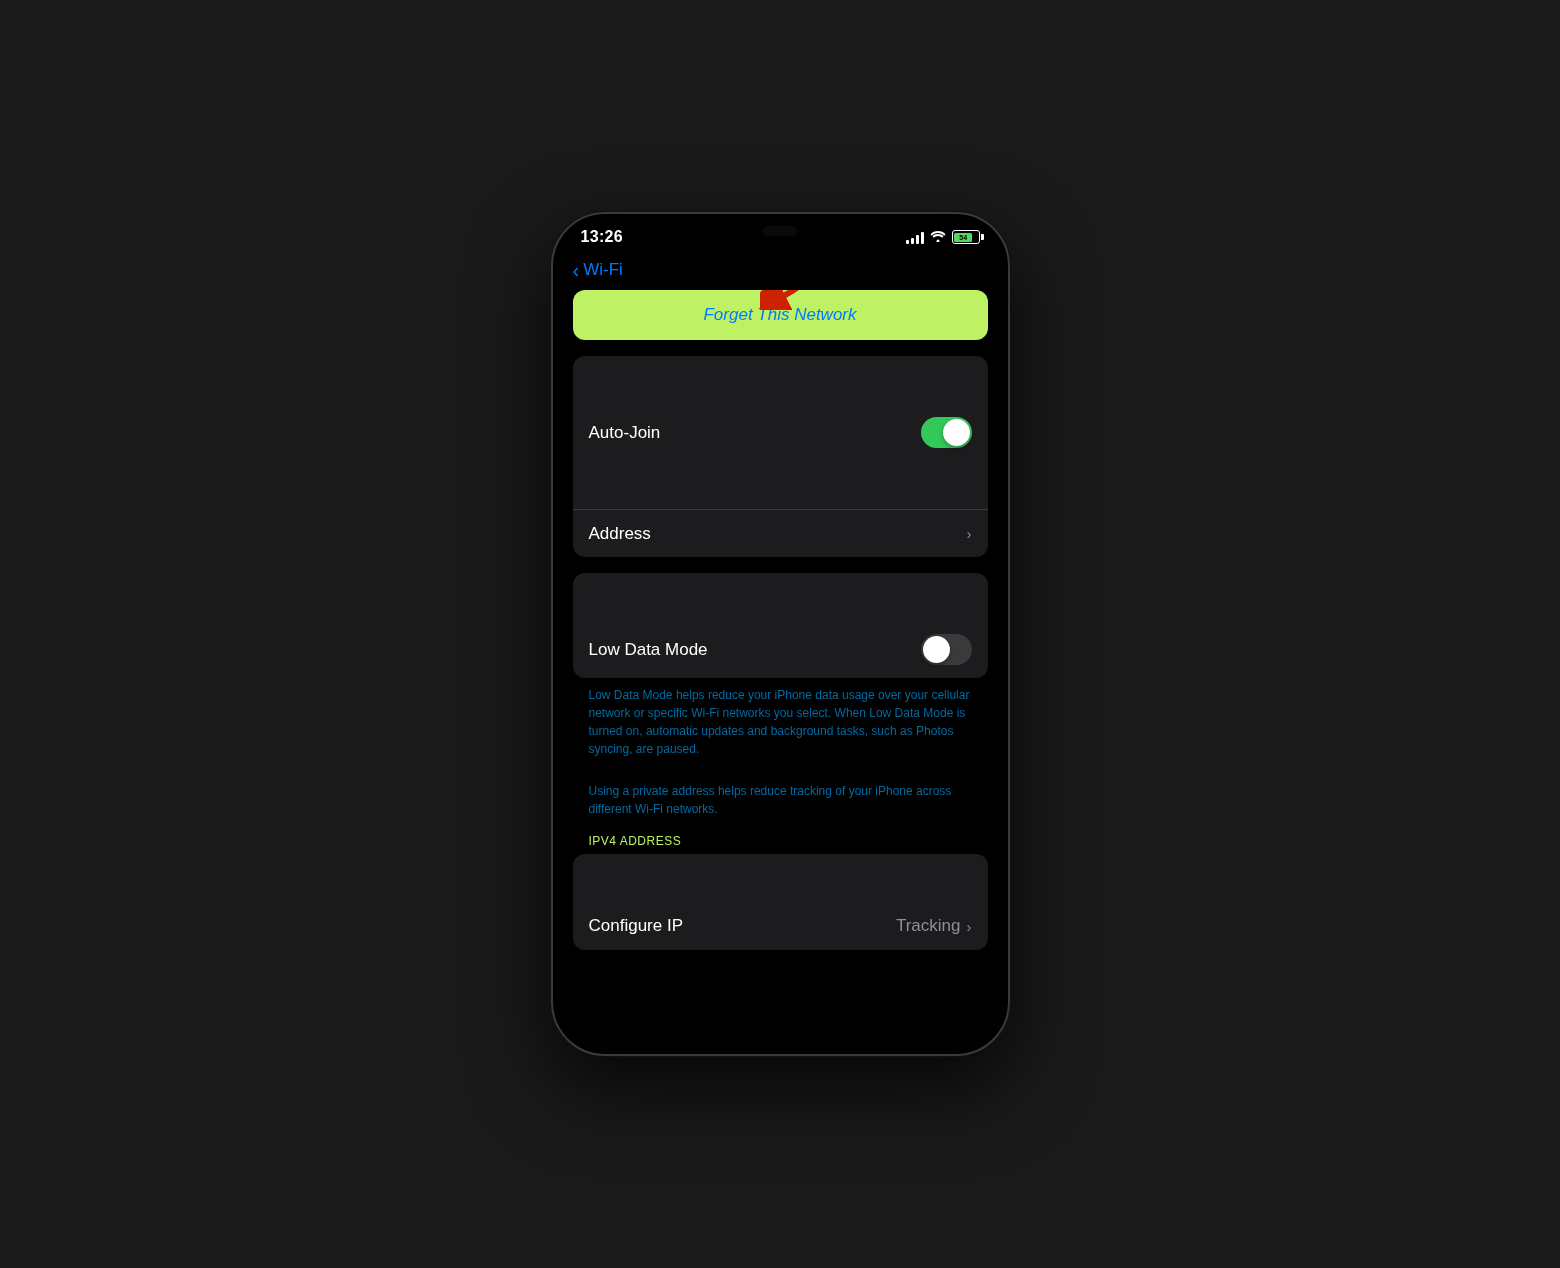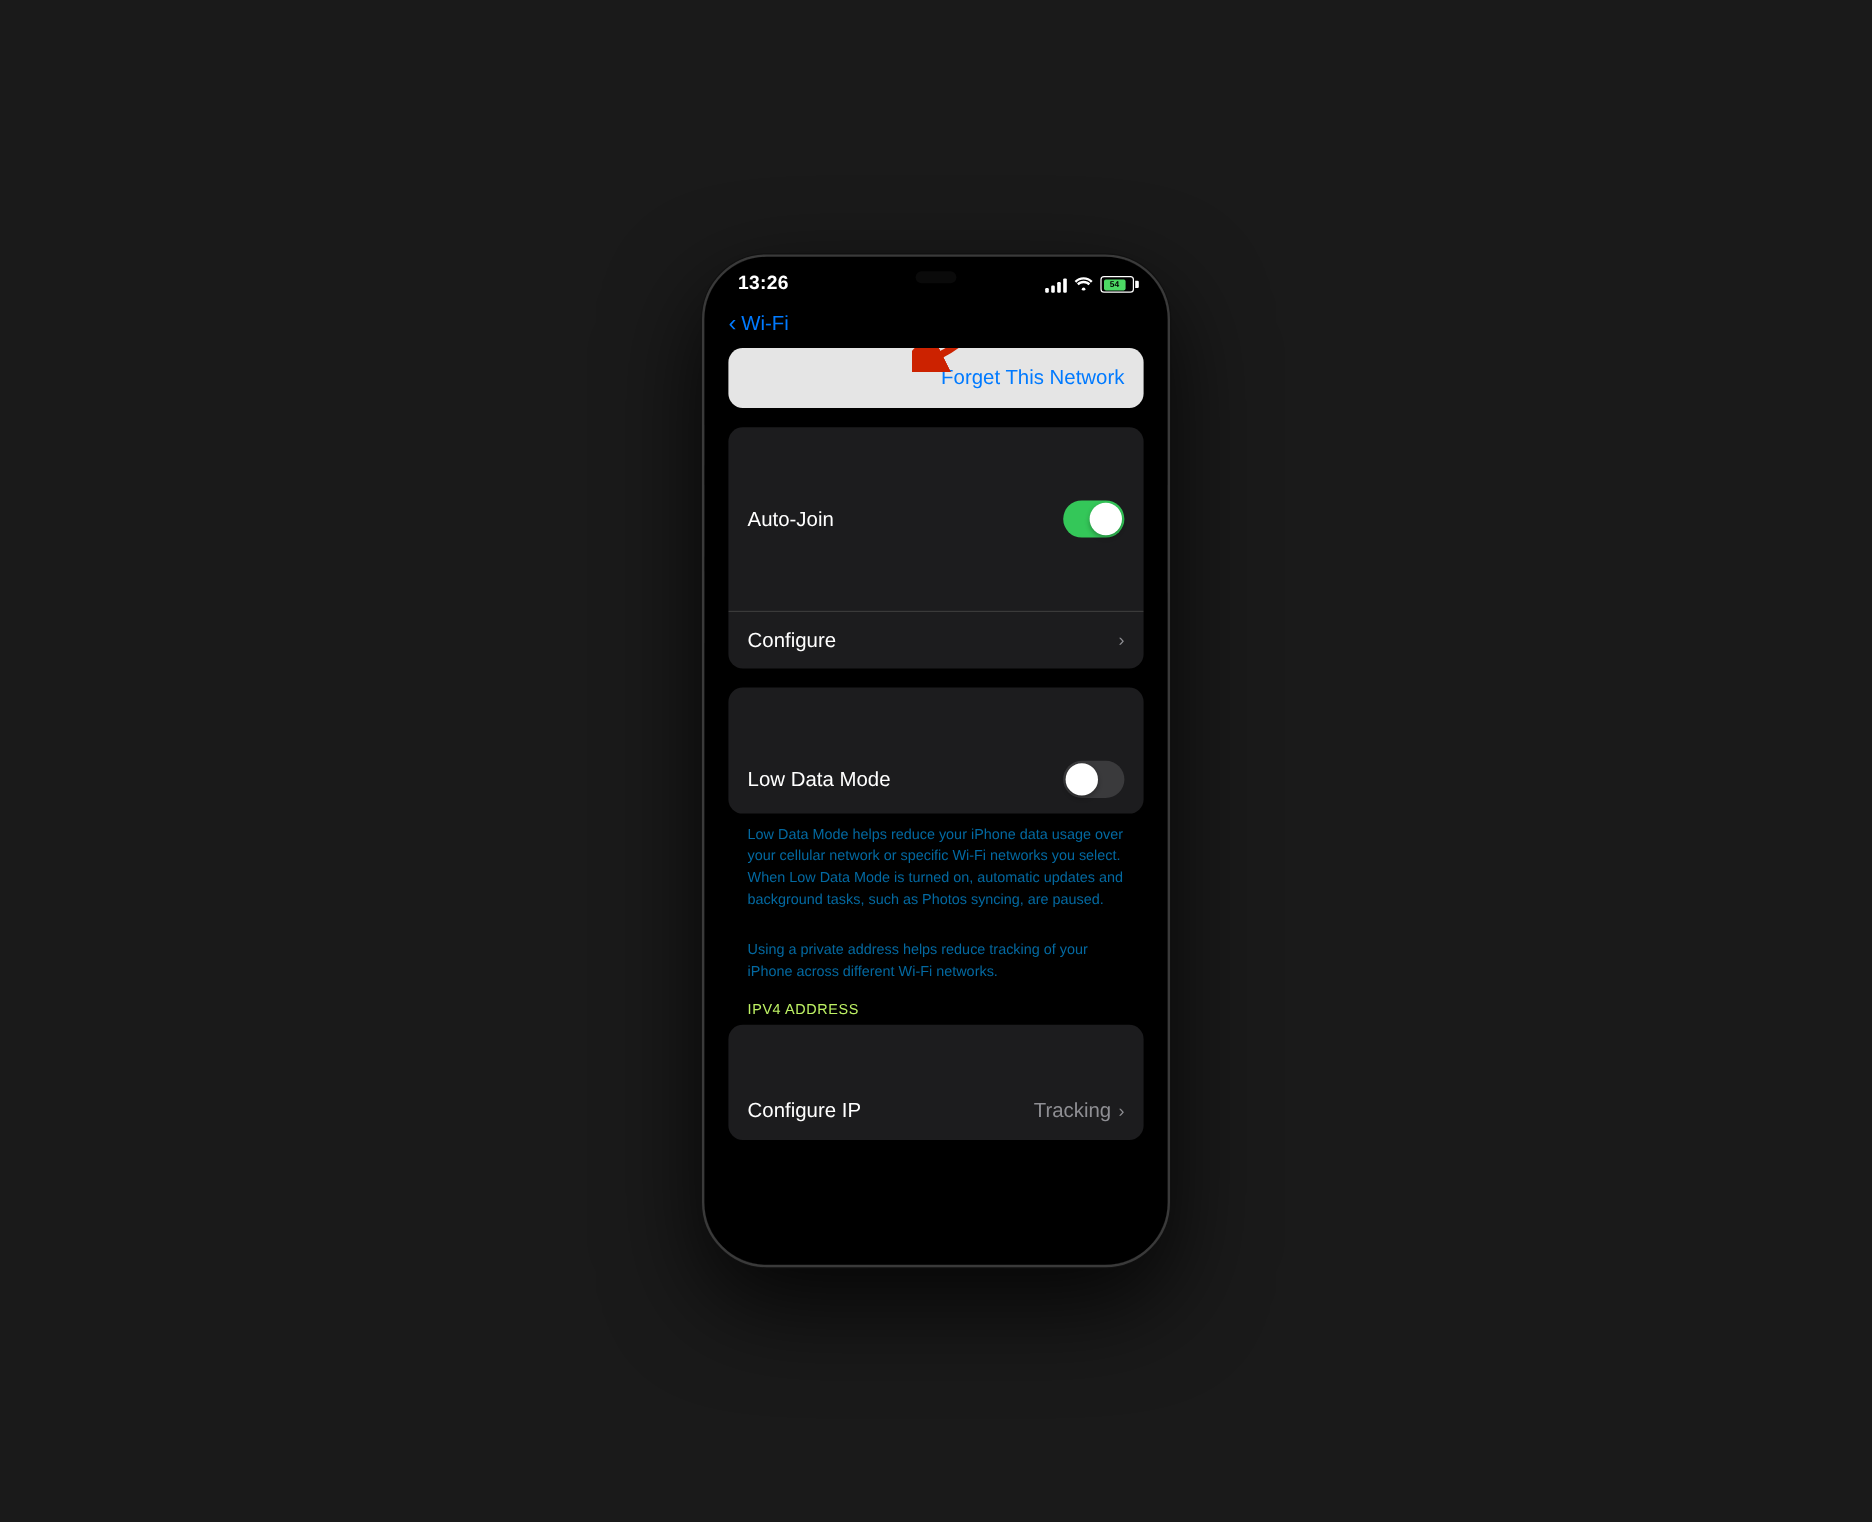--- a/index.html
+++ b/index.html
@@ -7,21 +7,21 @@
     body {
       background: #1a1a1a;
       display: flex;
       justify-content: center;
       align-items: center;
       min-height: 100vh;
       font-family: -apple-system, BlinkMacSystemFont, 'SF Pro Text', 'Helvetica Neue', sans-serif;
     }
 
     .phone-outer {
-      width: 390px;
+      width: 459px;
       height: 844px;
       background: #0a0a0a;
       border-radius: 54px;
       border: 2px solid #3a3a3a;
       box-shadow:
         0 0 0 1px #111,
         0 30px 80px rgba(0,0,0,0.8),
         inset 0 0 0 1px #222;
       position: relative;
       overflow: hidden;
@@ -254,26 +254,27 @@
     }
 
     .row-chevron {
       color: #8e8e93;
       font-size: 15px;
       margin-left: 6px;
     }
 
     
     .forget-btn {
-      background: #e5e5e5;
+      background: #bef264;
       border-radius: 12px;
       padding: 15px 16px;
-      text-align: right;
+      text-align: center;
       cursor: pointer;
       margin-bottom: 16px;
+      font-style: italic;
     }
 
     .forget-btn-text {
       font-size: 17px;
       color: #007AFF;
       font-weight: 400;
     }
 
     
     .toggle {
@@ -407,21 +408,21 @@
 
       <div class="section">
         <div class="section-card">
           <div class="row">
             <span class="row-label">Auto-Join</span>
             <div class="toggle on">
               <div class="toggle-thumb"></div>
             </div>
           </div>
           <div class="row">
-            <span class="row-label">Configure</span>
+            <span class="row-label">Address</span>
             <div class="row-right">
               <span class="row-chevron">›</span>
             </div>
           </div>
         </div>
       </div>
 
       <div class="section">
         <div class="section-card">
           <div class="row">

